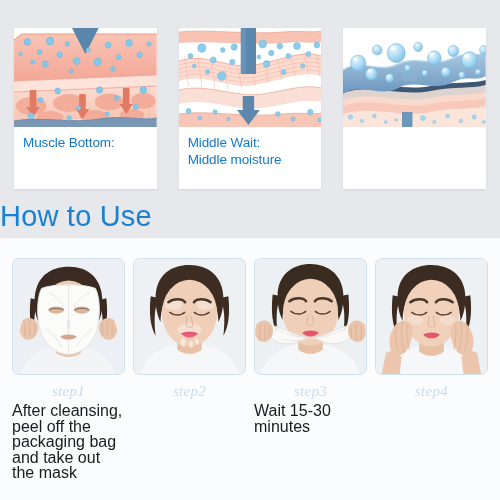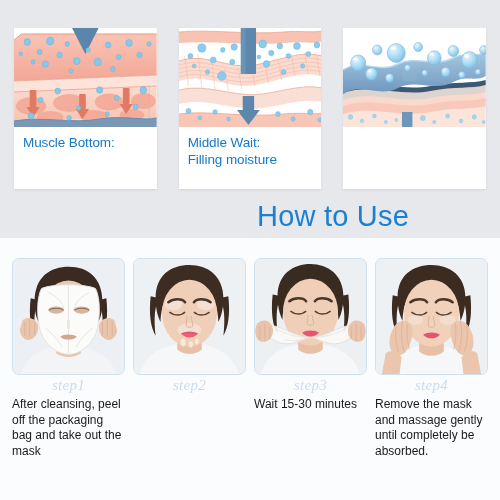--- a/index.html
+++ b/index.html
@@ -53,21 +53,21 @@
     line-height: 17px;
     letter-spacing: -0.1px;
   }
   .card-caption .l2 { display: block; }
 
   
   #howto-title {
     position: absolute;
     left: 0; top: 199px;
     width: 409px;
-    text-align: right;
+    text-align: left;
     color: #1a80d2;
     font-size: 29px;
     line-height: 34px;
     letter-spacing: 0.2px;
   }
 
   
   #bottom-section {
     position: absolute;
     left: 0; top: 238px;
@@ -90,31 +90,31 @@
   .step-photo {
     width: 113px; height: 117px;
     border: 1px solid #cfe0ef;
     border-radius: 7px;
     overflow: hidden;
     background: #eef2f6;
     position: relative;
   }
   .step-photo svg { display: block; width: 100%; height: 100%; }
   .step-label {
-    margin-top: 2px;
+    margin-top: 8px;
     font-family: "Liberation Serif", serif;
     font-style: italic;
     font-size: 15px;
     color: #c9dcee;
     letter-spacing: 0.3px;
   }
   .step-desc {
     margin-top: 3px;
     width: 113px;
-    font-size: 12px;
+    font-size: 16px;
     line-height: 15.5px;
     color: #1b1b1b;
     text-align: left;
   }
 </style>
 </head>
 <body>
 
 <div id="page">
 
@@ -286,21 +286,21 @@
                 <circle cx="104" cy="86" r="2.5"></circle>
               <circle cx="120" cy="91" r="2.2"></circle>
                 <circle cx="138" cy="84" r="2.8"></circle>
               <circle cx="148" cy="92" r="2.0"></circle>
                 <circle cx="52" cy="91" r="1.9"></circle>
             </g>
           </svg>
         </div>
         <div class="card-caption">
           <span>Middle Wait:</span>
-          <span class="l2">Filling moisture</span>
+          <span class="l2">Middle moisture</span>
         </div>
       </div>
 
       <div class="layer-card">
         <div class="card-art">
           <svg viewBox="0 0 150 99" preserveAspectRatio="none">
             <defs>
               <radialGradient id="bub" cx="0.35" cy="0.3" r="0.75">
                 <stop offset="0" stop-color="#e9f6fd"></stop>
                 <stop offset="0.55" stop-color="#aedcf4"></stop>
@@ -553,19 +553,18 @@
               <path d="M92,67 C94,76 93,86 90,94"></path>
               <path d="M86,64 C88,74 87,86 84,95"></path>
               <path d="M81,66 C82,75 81,85 79,92"></path>
             </g>
 
             <path d="M10,96 C14,92 22,94 26,100 L24,117 L6,117 Z" fill="#ebc5ac"></path>
             <path d="M103,96 C99,92 91,94 87,100 L89,117 L107,117 Z" fill="#ebc5ac"></path>
           </svg>
         </div>
         <div class="step-label">step4</div>
-        <div class="step-desc">Remove the mask and massage gently until completely be absorbed.</div>
       </div>
 
     </div>
   </div>
 
 </div>
 
 </body></html>

